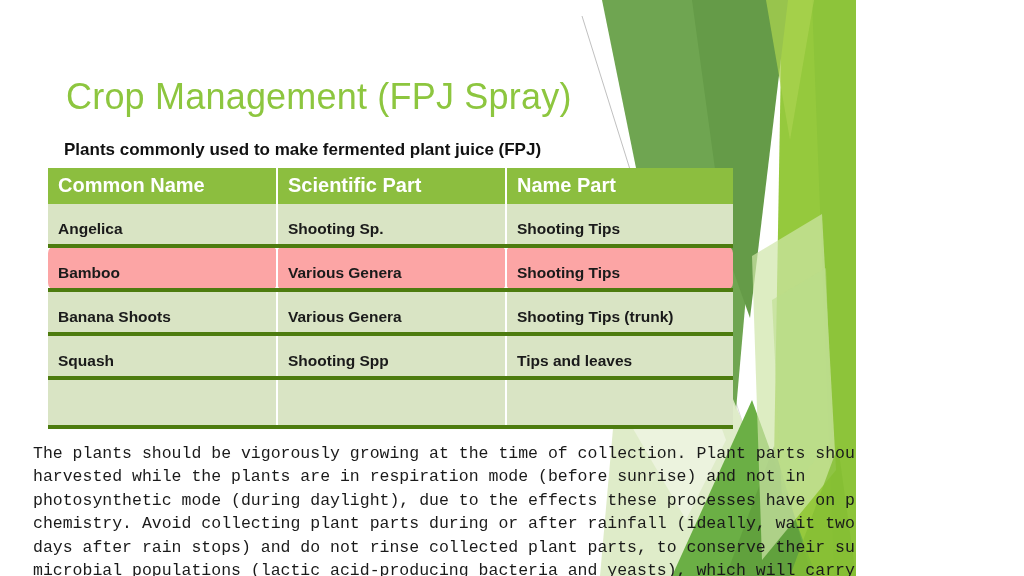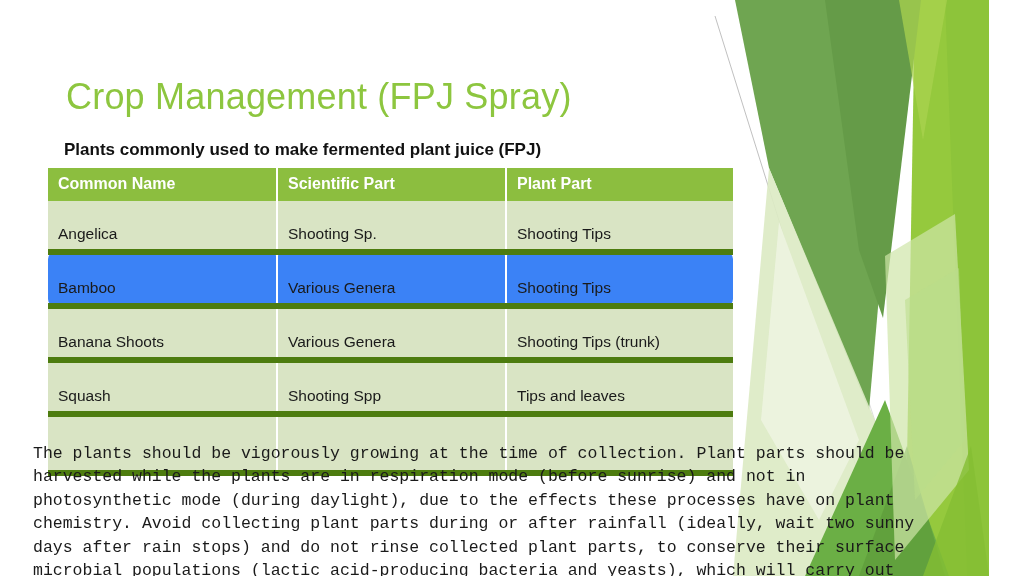--- a/index.html
+++ b/index.html
@@ -2,21 +2,21 @@
 <html><head>
 <meta charset="utf-8">
 <style>
   html, body {
     margin: 0;
     padding: 0;
     background: #ffffff;
   }
   #slide {
     position: relative;
-    width: 989px;
+    width: 856px;
     height: 576px;
     background: #ffffff;
     overflow: hidden;
     font-family: "Liberation Sans", sans-serif;
   }
 
   
   #facet-graphic {
     position: absolute;
     top: 0;
@@ -62,39 +62,40 @@
     color: #1a1a1a;
   }
   #plants-table col.c1 { width: 229px; }
   #plants-table col.c2 { width: 229px; }
   #plants-table col.c3 { width: 227px; }
 
   #plants-table thead th {
     background: #8CBE3F;
     color: #ffffff;
     font-weight: bold;
-    font-size: 16px;
+    font-size: 20px;
     text-align: left;
     padding: 6px 0 7px 10px;
     border-right: 2px solid #ffffff;
     height: 20px;
   }
   #plants-table thead th:last-child { border-right: none; }
 
   #plants-table tbody td {
-    padding: 22px 0 5px 10px;
+    padding: 14px 0 5px 10px;
     border-right: 2px solid #ffffff;
-    border-bottom: 6px solid #4d7c0f;
+    border-bottom: 4px solid #4d7c0f;
     height: 21px;
     vertical-align: middle;
     white-space: nowrap;
+    font-weight: bold;
   }
   #plants-table tbody td:last-child { border-right: none; }
   #plants-table tbody tr.odd td  { background: #D9E4C4; }
-  #plants-table tbody tr.even td { background: #3b82f6; border-radius: 7px; }
+  #plants-table tbody tr.even td { background: #fca5a5; border-radius: 7px; }
   #plants-table tbody tr.blank td { height: 26px; }
 
   
   #body-paragraph {
     position: absolute;
     left: 33px;
     top: 425px;
     width: 885px;
     font-family: Liberation Mono, monospace;
     font-size: 16.5px;
@@ -144,21 +145,21 @@
   <table id="plants-table">
     <colgroup>
       <col class="c1">
         <col class="c2">
         <col class="c3">
     </colgroup>
     <thead>
       <tr>
         <th>Common Name</th>
         <th>Scientific Part</th>
-        <th>Plant Part</th>
+        <th>Name Part</th>
       </tr>
     </thead>
     <tbody>
       <tr class="odd">
         <td>Angelica</td>
         <td>Shooting Sp.</td>
         <td>Shooting Tips</td>
       </tr>
       <tr class="even">
         <td>Bamboo</td>

